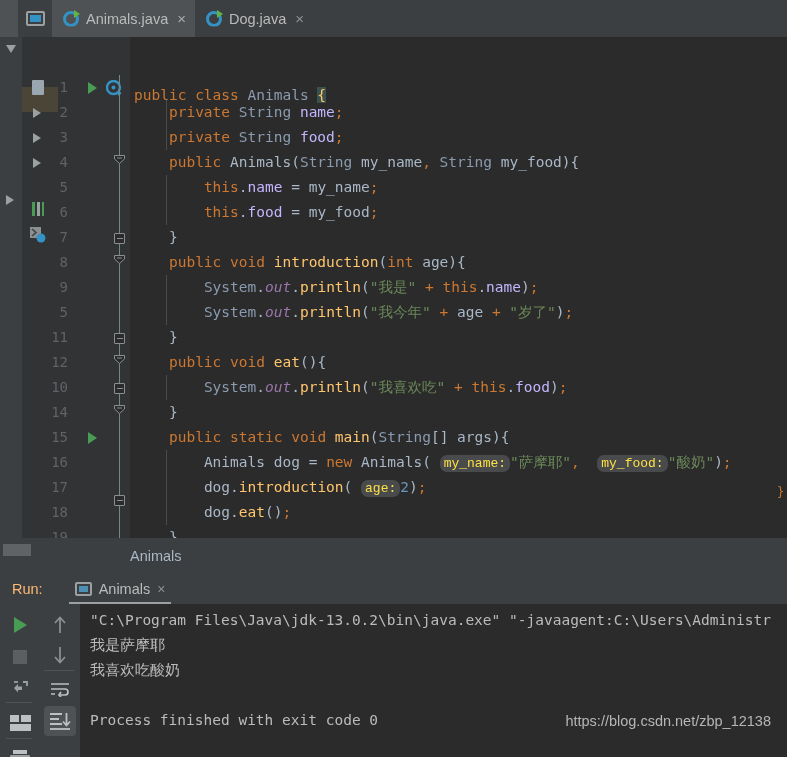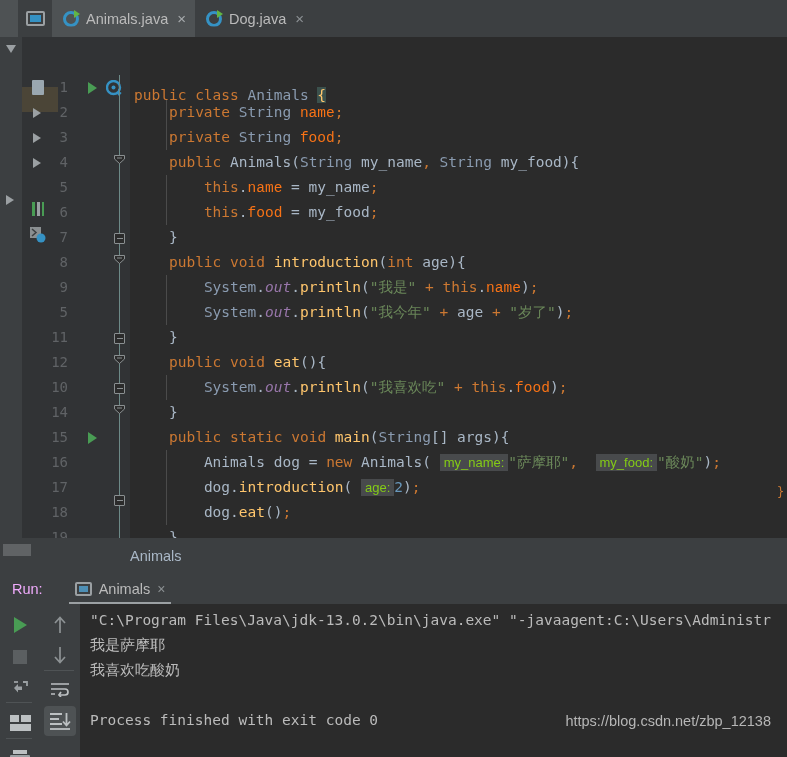--- a/index.html
+++ b/index.html
@@ -71,31 +71,31 @@
   .ln-row.cur { background:#323232; }
 
   .codeline{
     position:absolute; left:0; right:0; height:25px; white-space:pre;
     line-height:25px; padding-left:4px; color:#a9b7c6;
   }
   .codeline.cur-line { background:#323232; }
 
   .kw { color:#cc7832; }
   .typ { color:#8a9bb0; }
-  .fld { color:#f97316;font-family:Liberation Mono, monospace; }
+  .fld { color:#c4b5fd; }
   .mth { color:#ffc66d; }
   .str { color:#6a8759; }
   .num2 { color:#6897bb; }
   .ital { color:#9876aa; font-style:italic; }
   .plain { color:#a9b7c6; }
   .brace-hl { background:#3b514d; color:#ffc66d; }
   .cur-brace { color:#ffc66d; }
   .hint {
-    background:#484a4c; color:#84cc16; border-radius:0;
-    padding:1px 4px; font-size:13px; font-family:Liberation Sans, sans-serif;
+    background:#484a4c; color:#fde047; border-radius:7px;
+    padding:1px 4px; font-size:13px; font-family:Liberation Mono, monospace;
   }
 
   
   .g-ico { position:absolute; }
   .tri-right { width:0;height:0; border-left:8px solid #9ba0a3;
                border-top:5px solid transparent; border-bottom:5px solid transparent; }
   .tri-down { width:0;height:0; border-top:8px solid #9ba0a3;
               border-left:5px solid transparent; border-right:5px solid transparent; }
   .tri-run  { width:0;height:0; border-left:9px solid #499c54;
               border-top:6px solid transparent; border-bottom:6px solid transparent; }
@@ -120,21 +120,21 @@
   .bc-left { width:22px; height:36px; background:#3c3f41; position:relative;}
   .bc-left i { position:absolute; left:3px; top:6px; width:28px; height:12px; background:#606365; }
   .bc-sep { width:108px; }
   .bc-text { color:#a9b7c6; font-size:14.5px; font-family:"Liberation Sans", sans-serif; }
 
   
   .runpanel{
     position:absolute; left:0; top:574px; width:787px; height:183px; background:#3c3f41;
   }
   .run-head{ position:absolute; left:0; top:0; width:787px; height:30px; display:flex; align-items:center; }
-  .run-label{ color:#f0abfc; font-size:14.5px; margin-left:12px; }
+  .run-label{ color:#fdba74; font-size:14.5px; margin-left:12px; }
   .run-tab{
     margin-left:26px; height:30px; display:flex; align-items:center; gap:7px;
     padding:0 6px; position:relative;
   }
   .run-tab::after{ content:""; position:absolute; left:0; right:0; bottom:0; height:2px; background:#9ba0a3; }
   .run-tab-ico{ width:17px;height:14px; border:2px solid #9ba0a3; border-radius:2px;
                 display:flex;align-items:center;justify-content:center; }
   .run-tab-ico i{ width:9px;height:6px; background:#4e8fb5; }
   .run-tab-text{ color:#bbbbbb; font-size:14.5px; }
   .run-tab-close{ color:#8c9194; font-size:14px; }

